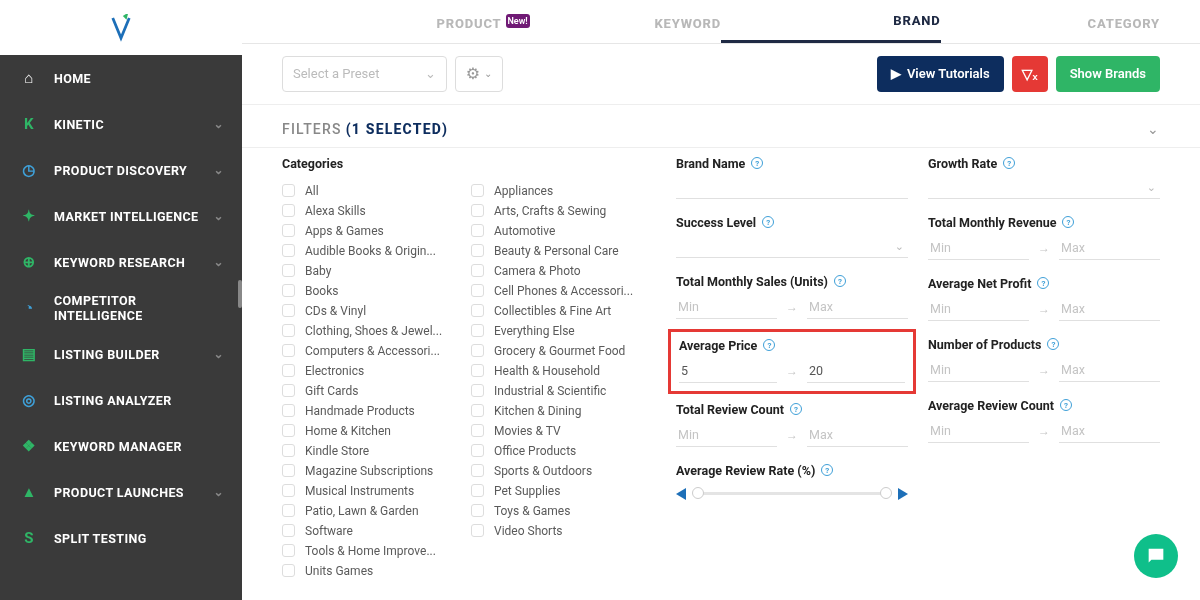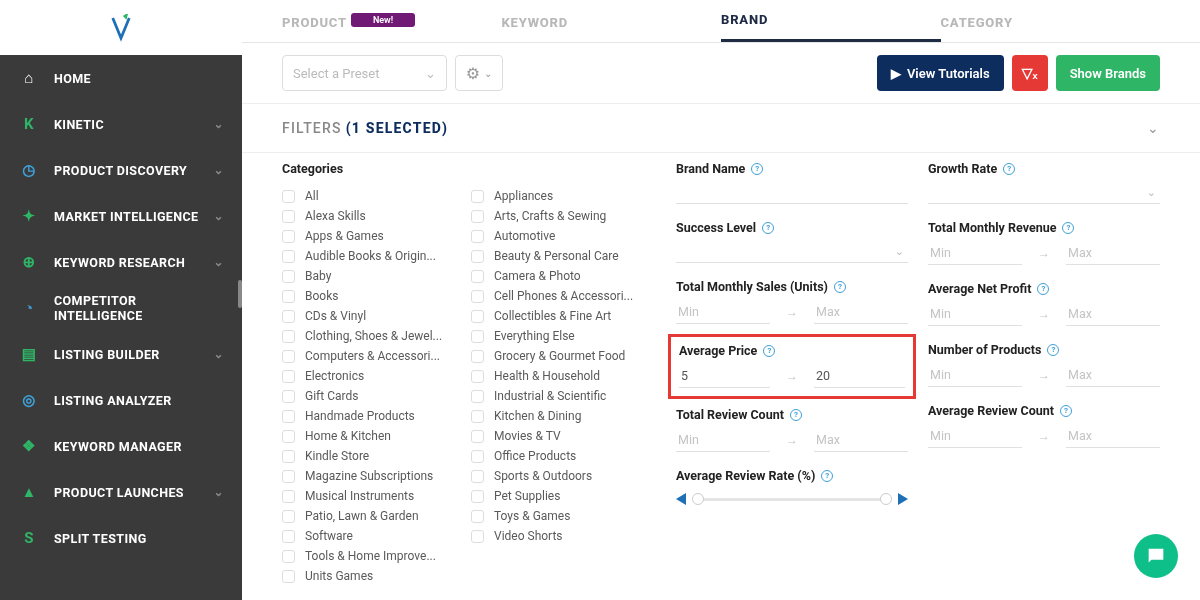--- a/index.html
+++ b/index.html
@@ -6,46 +6,46 @@
   body { background: #fff; width: 1200px; height: 600px; overflow: hidden; display: flex; }
   .sidebar { width: 242px; background: #3a3a3a; color: #fff; display: flex; flex-direction: column; height: 600px; }
   .logo-area { background: #fff; height: 55px; display: flex; align-items: center; justify-content: center; }
   .logo-area svg { width: 22px; height: 28px; }
   .nav-item { display: flex; align-items: center; padding: 0 18px; height: 46px; font-size: 12.5px; font-weight: 700; letter-spacing: 0.4px; cursor: pointer; }
   .nav-icon { width: 22px; height: 22px; margin-right: 14px; border-radius: 50%; display: flex; align-items: center; justify-content: center; flex-shrink: 0; }
   .nav-item .chev { margin-left: auto; color: #888; font-size: 12px; }
   .scroll-indicator { position:absolute; left:238px; top:280px; width:4px; height:28px; background:#888; border-radius:2px; }
   .main { flex: 1; display: flex; flex-direction: column; height: 600px; overflow: hidden; background: #fff; }
   .tabs { display: flex; border-bottom: 1px solid #e6e6e6; padding: 0 40px; height: 44px; align-items: flex-end; }
-  .tab { flex: 1; text-align: left; font-size: 13px; font-weight: 800; letter-spacing: 0.8px; color: #b8b8b8; padding-bottom: 12px; position: relative; cursor: pointer; }
+  .tab { flex: 1; text-align: right; font-size: 13px; font-weight: 800; letter-spacing: 0.8px; color: #b8b8b8; padding-bottom: 12px; position: relative; cursor: pointer; }
   .tab.active { color: #1f2a44; border-bottom: 3px solid #1f2a44; }
-  .tab .badge { position: absolute; top: -2px; margin-left: 4px; background: #701a75; color: #fff; font-size: 9px; font-weight: 600; padding: 2px 22px; border-radius: 3px; letter-spacing: 0; }
+  .tab .badge { position: absolute; top: -2px; margin-left: 4px; background: #701a75; color: #fff; font-size: 9px; font-weight: 600; padding: 2px 2px; border-radius: 3px; letter-spacing: 0; }
   .toolbar { display: flex; align-items: flex-start; padding: 12px 40px; border-bottom: 1px solid #eee; gap: 8px; }
   .preset-select { width: 165px; height: 36px; border: 1px solid #ddd; border-radius: 4px; padding: 0 10px; color: #bbb; font-size: 13px; display: flex; align-items: center; justify-content: space-between; }
   .gear-btn { width: 48px; height: 36px; border: 1px solid #ddd; border-radius: 4px; display: flex; align-items: center; justify-content: center; gap:4px; color:#999; }
   .btn { height: 36px; padding: 0 14px; border-radius: 4px; font-size: 13px; font-weight: 600; display: flex; align-items: center; gap: 6px; cursor: pointer; border: none; }
   .btn-blue { background: #0d2d5e; color: #fff; }
   .btn-red { background: #e53935; color: #fff; width: 36px; padding: 0; justify-content: center; }
   .btn-green { background: #2fb566; color: #fff; }
   .spacer { flex: 1; }
   .filters-header { display: flex; align-items: flex-start; padding: 16px 40px 10px; font-size: 14px; color: #888; letter-spacing: 1.2px; font-weight: 500; cursor: pointer; }
   .filters-header .count { color: #0d2d5e; font-weight: 800; margin-left: 4px; }
   .filters-header .chev { margin-left: auto; color: #999; }
-  .filters-body { padding: 8px 40px 20px; border-top: 1px solid #eee; display: flex; gap: 24px; overflow: auto; margin-top: 6px; }
+  .filters-body { padding: 8px 40px 20px; border-top: 1px solid #eee; display: flex; gap: 24px; overflow: auto; }
   .cat-col { width: 370px; }
   .section-label { font-size: 12.5px; font-weight: 700; color: #222; margin-bottom: 10px; display: flex; align-items: center; gap: 6px; }
   .help { width: 12px; height: 12px; border: 1.4px solid #3fa0d8; border-radius: 50%; color: #3fa0d8; font-size: 8px; display: inline-flex; align-items: center; justify-content: center; font-weight:700; }
   .cat-grid { display: flex; gap: 8px; }
   .cat-list { flex: 1; }
   .cat-item { display: flex; align-items: center; font-size: 12px; color: #5a5a5a; height: 20px; white-space: nowrap; overflow: hidden; text-overflow: ellipsis; cursor: pointer; }
   .cat-item .chk { width: 13px; height: 13px; border: 1.3px solid #ddd; border-radius: 3px; margin-right: 10px; flex-shrink: 0; }
   .field-cols { flex: 1; display: flex; gap: 20px; }
   .field-col { flex: 1; display: flex; flex-direction: column; gap: 16px; }
   .field .section-label { margin-bottom: 6px; }
-  .range { display: flex; align-items: center; gap: 16px; }
+  .range { display: flex; align-items: center; gap: 9px; }
   .range input { flex: 1; border: none; border-bottom: 1px solid #e0e0e0; font-size: 12.5px; padding: 4px 2px; outline: none; color: #555; min-width: 0; width: 100%; }
   .range input::placeholder { color: #c4c4c4; }
   .range .arrow { color: #c4c4c4; font-size: 12px; }
   .single-input { border: none; border-bottom: 1px solid #e0e0e0; height: 22px; }
   .select-input { border-bottom: 1px solid #e0e0e0; height: 22px; display:flex; align-items:center; justify-content:flex-end; color:#bbb; font-size:11px; padding-right:4px;}
   .highlight { border: 3px solid #e53935; padding: 6px 8px 8px; margin: -6px -8px -8px; }
   .slider-row { display: flex; align-items: center; gap: 8px; margin-top: 10px; }
   .slider-row .tri { width: 0; height: 0; border-top: 6px solid transparent; border-bottom: 6px solid transparent; cursor:pointer; }
   .tri.left { border-right: 10px solid #1d6fb8; }
   .tri.right { border-left: 10px solid #1d6fb8; }

